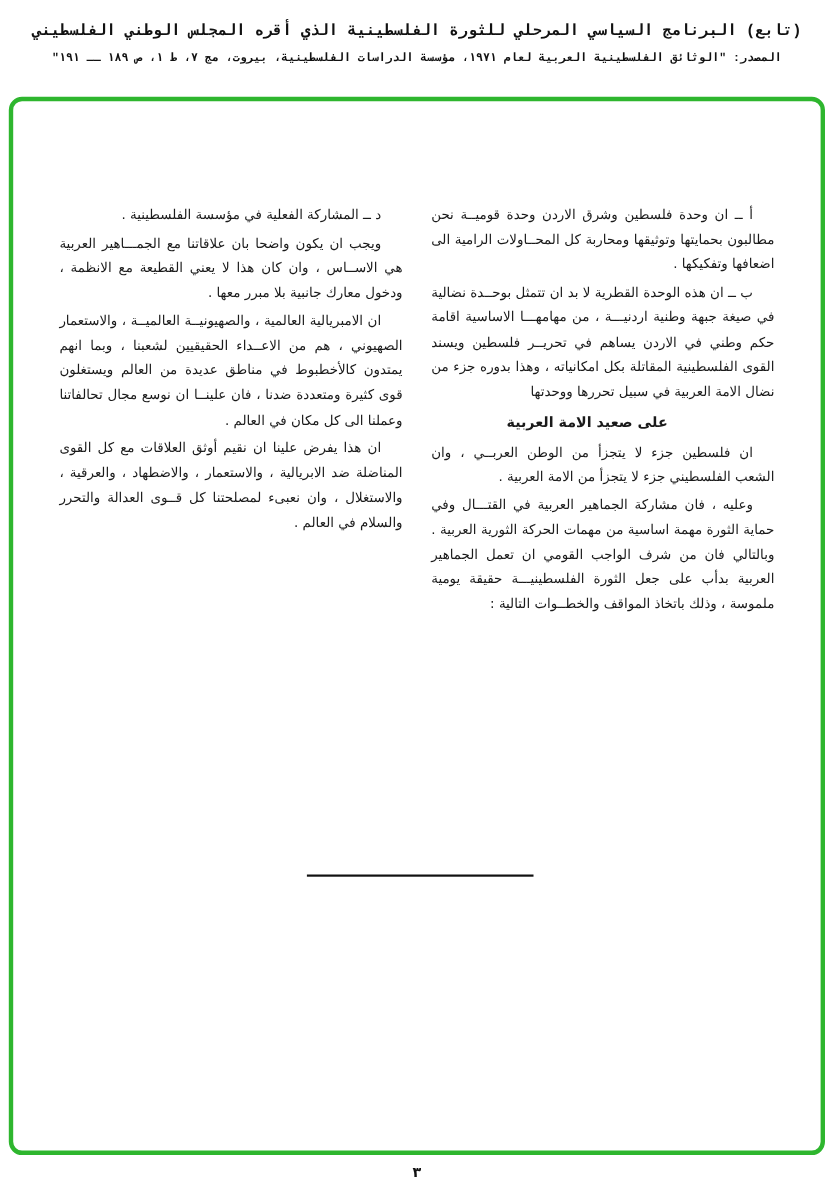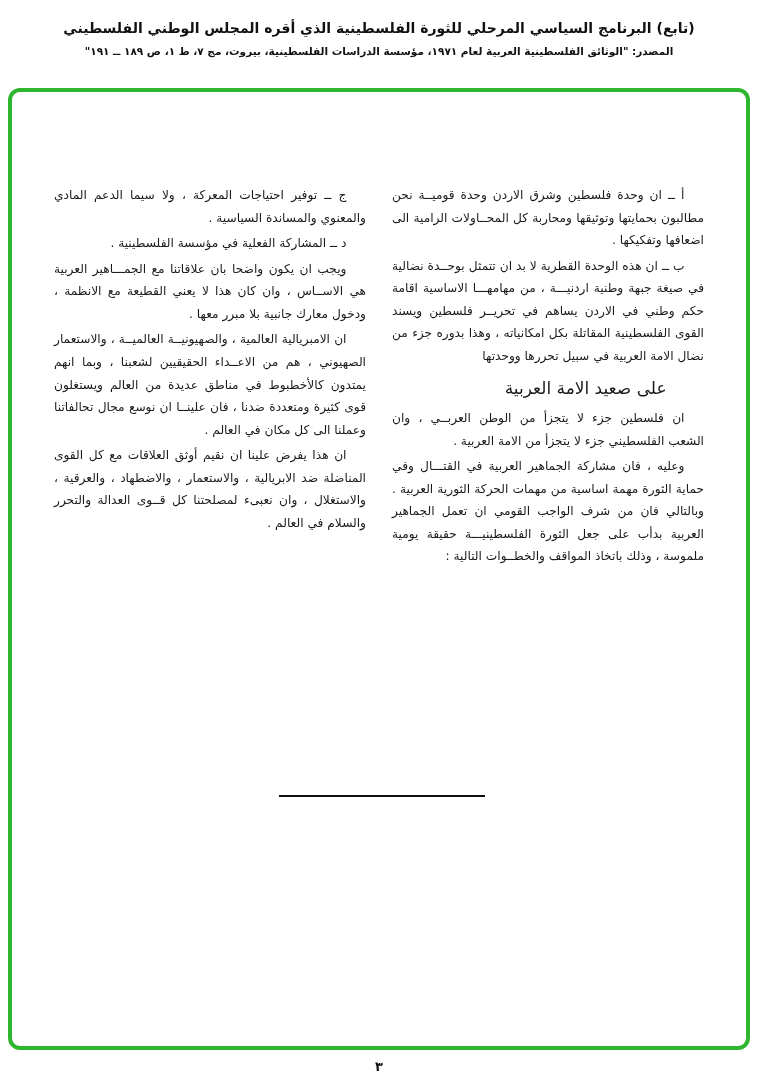--- a/index.html
+++ b/index.html
@@ -12,20 +12,21 @@
     width: 758px;
     height: 1078px;
     position: relative;
     overflow: hidden;
     color: #111;
   }
   
   .header {
     direction: rtl;
     text-align: center;
+    font-family: Liberation Mono, monospace;
   }
   .header-title {
     padding-top: 20px;
     font-size: 14px;
     font-weight: bold;
     letter-spacing: 0.2px;
   }
   .header-source {
     margin-top: 9px;
     font-size: 10.5px;
@@ -55,25 +56,25 @@
     font-size: 12.2px;
     line-height: 1.85;
     text-align: justify;
     color: #1a1a1a;
   }
   .para {
     margin: 0 0 3px 0;
     text-indent: 1.6em;
   }
   .h-section {
-    font-weight: normal;
-    font-size: 17px;
+    font-weight: bold;
+    font-size: 13px;
     margin: 5px 0 3px 0;
     text-indent: 2.2em;
-    text-align: right;
+    text-align: center;
   }
   
   .divider {
     position: absolute;
     top: 703px;
     left: 267px;
     width: 206px;
     border-top: 2px solid #111;
   }
   
@@ -100,21 +101,20 @@
 
     <div class="col">
       <p class="para">أ ــ ان وحدة فلسطين وشرق الاردن وحدة قوميــة نحن مطالبون بحمايتها وتوثيقها ومحاربة كل المحــاولات الرامية الى اضعافها وتفكيكها .</p>
       <p class="para">ب ــ ان هذه الوحدة القطرية لا بد ان تتمثل بوحــدة نضالية في صيغة جبهة وطنية اردنيـــة ، من مهامهـــا الاساسية اقامة حكم وطني في الاردن يساهم في تحريــر فلسطين ويسند القوى الفلسطينية المقاتلة بكل امكانياته ، وهذا بدوره جزء من نضال الامة العربية في سبيل تحررها ووحدتها</p>
       <p class="h-section">على صعيد الامة العربية</p>
       <p class="para">ان فلسطين جزء لا يتجزأ من الوطن العربــي ، وان الشعب الفلسطيني جزء لا يتجزأ من الامة العربية .</p>
       <p class="para">وعليه ، فان مشاركة الجماهير العربية في القتـــال وفي حماية الثورة مهمة اساسية من مهمات الحركة الثورية العربية . وبالتالي فان من شرف الواجب القومي ان تعمل الجماهير العربية بدأب على جعل الثورة الفلسطينيـــة حقيقة يومية ملموسة ، وذلك باتخاذ المواقف والخطــوات التالية :</p>
     </div>
 
     <div class="col">
-      <p class="para">ج ــ توفير احتياجات المعركة ، ولا سيما الدعم المادي والمعنوي والمساندة السياسية .</p>
       <p class="para">د ــ المشاركة الفعلية في مؤسسة الفلسطينية .</p>
       <p class="para">ويجب ان يكون واضحا بان علاقاتنا مع الجمـــاهير العربية هي الاســاس ، وان كان هذا لا يعني القطيعة مع الانظمة ، ودخول معارك جانبية بلا مبرر معها .</p>
       <p class="para">ان الامبريالية العالمية ، والصهيونيــة العالميــة ، والاستعمار الصهيوني ، هم من الاعــداء الحقيقيين لشعبنا ، وبما انهم يمتدون كالأخطبوط في مناطق عديدة من العالم ويستغلون قوى كثيرة ومتعددة ضدنا ، فان علينــا ان نوسع مجال تحالفاتنا وعملنا الى كل مكان في العالم .</p>
       <p class="para">ان هذا يفرض علينا ان نقيم أوثق العلاقات مع كل القوى المناضلة ضد الابريالية ، والاستعمار ، والاضطهاد ، والعرقية ، والاستغلال ، وان نعبىء لمصلحتنا كل قــوى العدالة والتحرر والسلام في العالم .</p>
     </div>
 
   </div>
 
   <div class="divider"></div>
 </div>

